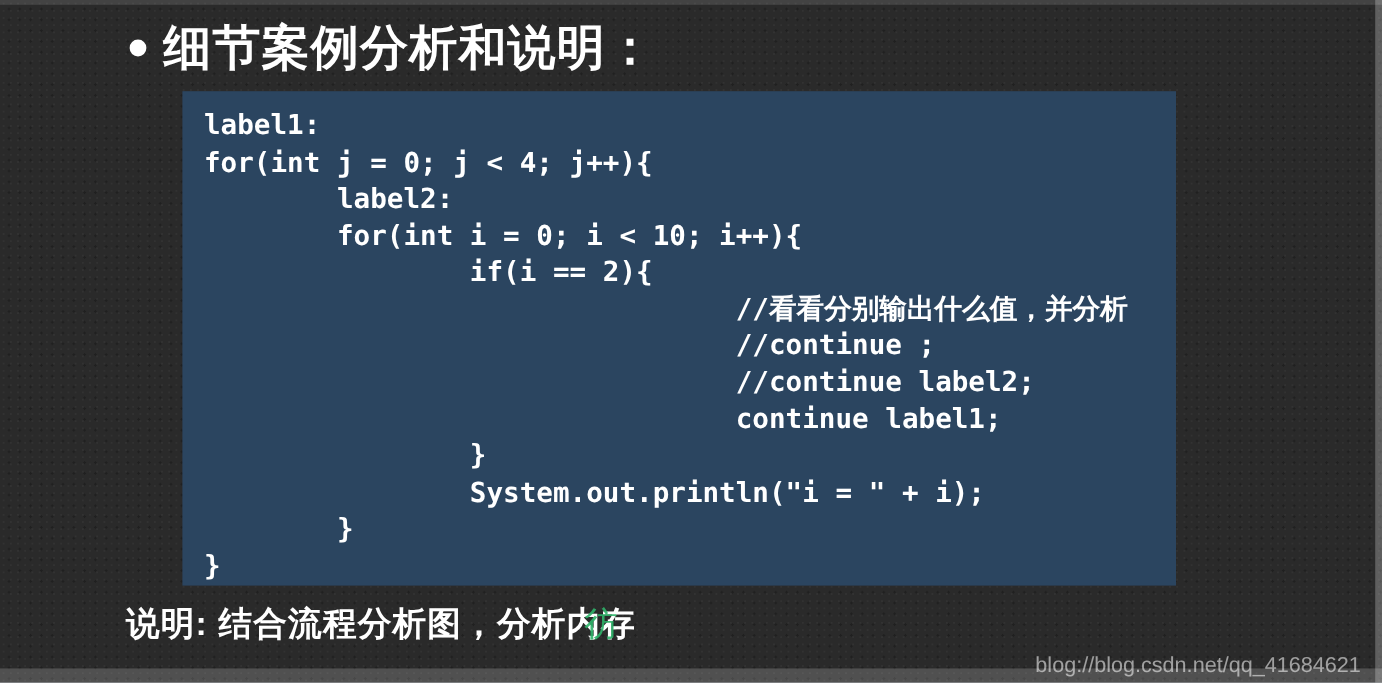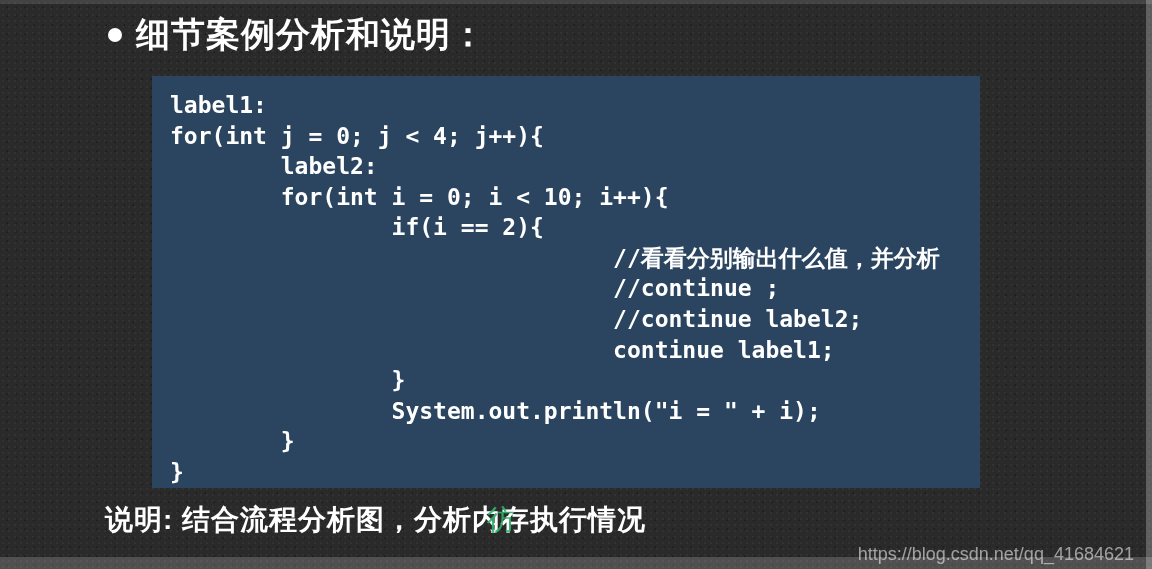--- a/index.html
+++ b/index.html
@@ -30,21 +30,21 @@
   .edge-bottom{ bottom:0; left:0; right:0; height:12px; background:rgba(255,255,255,0.18);}
 
   .heading {
     position: absolute;
     top: 12px;
     left: 108px;
     display: flex;
     align-items: center;
     gap: 14px;
     font-weight: 700;
-    font-size: 34px;
+    font-size: 40px;
     letter-spacing: 1px;
   }
   .bullet-dot {
     width: 14px;
     height: 14px;
     border-radius: 50%;
     background: #ffffff;
     flex-shrink: 0;
   }
 
@@ -118,18 +118,18 @@
 <span>                                //看看分别输出什么值，并分析</span>
 <span>                                //continue ;</span>
 <span>                                //continue label2;</span>
 <span>                                continue label1;</span>
 <span>                }</span>
 <span>                System.out.println("i = " + i);</span>
 <span>        }</span>
 <span>}</span></div>
 
   <div class="footer-note">
-    <span>说明: 结合流程分析图，分析</span><span class="inner-span"><span>内存</span><span class="watermark-char">彷</span></span><span>执行情况</span>
+    <span>说明: 结合流程分析图，分析</span><span class="inner-span"><span>内存</span><span class="watermark-char">彷</span></span>
   </div>
 
-  <div class="source-url">https://blog.csdn.net/qq_41684621</div>
+  <div class="source-url">blog://blog.csdn.net/qq_41684621</div>
 
 </div>
 
 </body></html>

